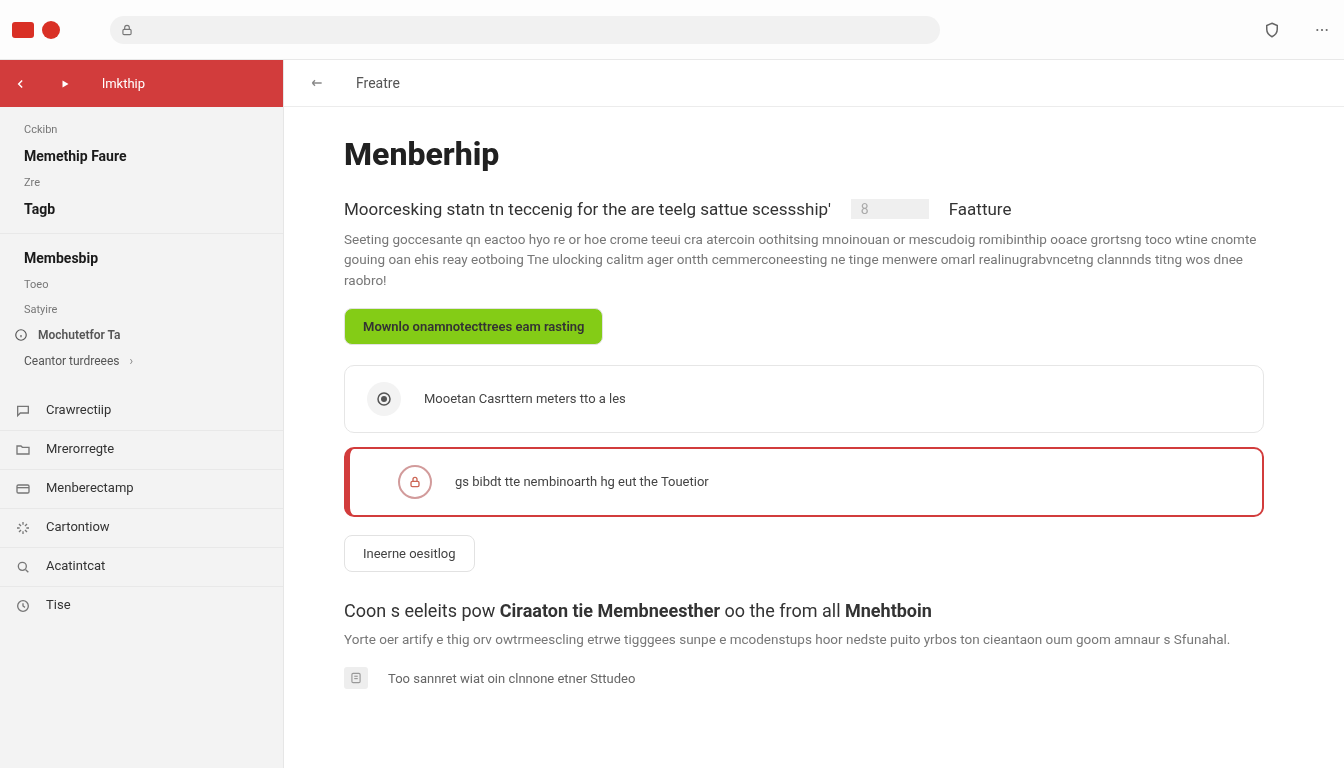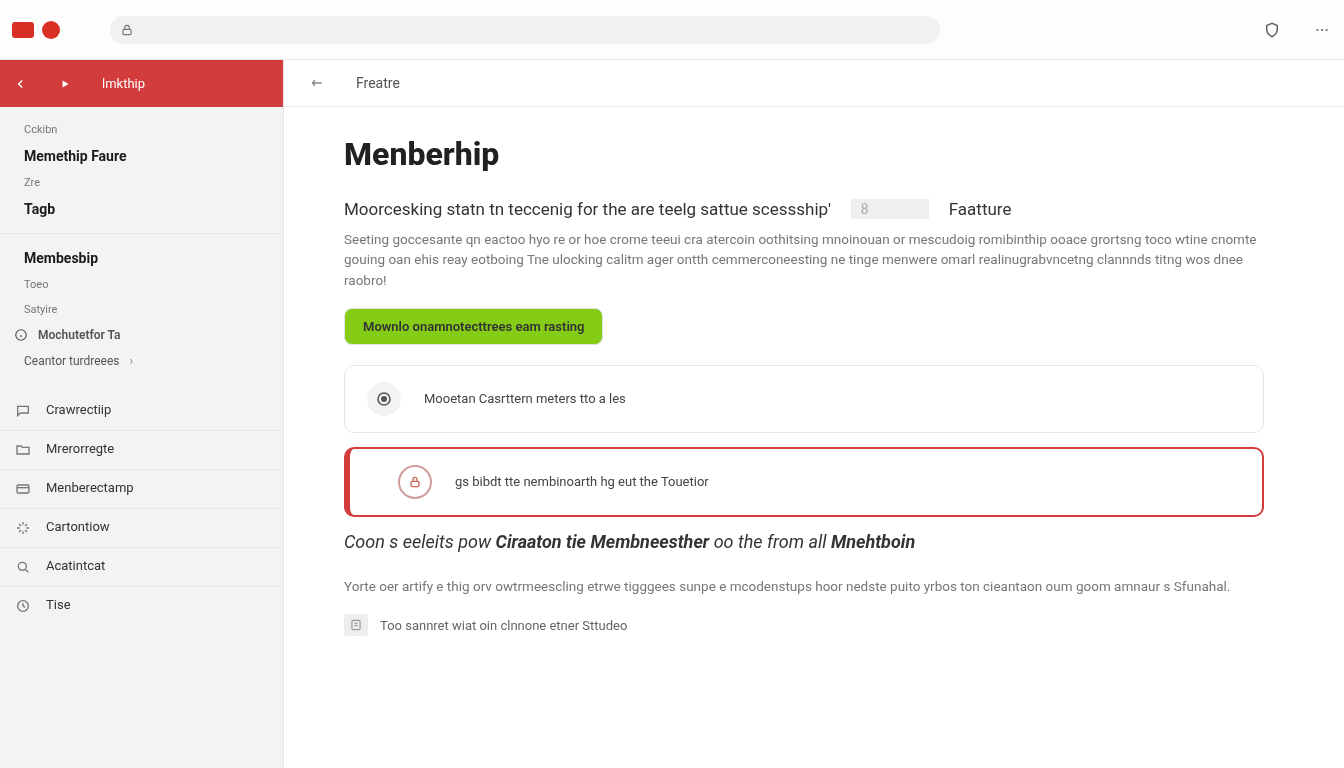--- a/index.html
+++ b/index.html
@@ -240,30 +240,29 @@
     padding: 10px 18px;
     font-size: 13px;
     color: #444;
     margin: 4px 0 28px 0;
     cursor: pointer;
   }
 
   h2.section-title {
     font-size: 18px;
     font-weight: 400;
-    margin-bottom: 24px;
+    margin-bottom: 8px;
     color: #333;
-    font-style: italic;
   }
   h2.section-title b { font-weight: 700; }
 
   .footer-row {
     display: flex;
     align-items: center;
-    gap: 12px;
+    gap: 20px;
     font-size: 13px;
     color: #666;
     margin-top: 14px;
   }
   .footer-row .fic {
     width: 24px; height: 22px;
     background: #eee;
     border-radius: 3px;
     display:flex; align-items:center; justify-content:center;
     color:#999;
@@ -439,20 +438,21 @@
       <div class="option-card selected">
         <span class="oc-icon">
           <svg viewBox="0 0 24 24" width="16" height="16" fill="none" stroke="#c65" stroke-width="2">
               <rect x="6" y="11" width="12" height="8" rx="2"></rect>
               <path d="M9 11V8a3 3 0 0 1 6 0v3"></path>
             </svg>
         </span>
         <span>gs bibdt tte nembinoarth hg eut the Touetior</span>
       </div>
 
+      <div class="inline-btn">Ineerne oesitlog</div>
 
       <h2 class="section-title">
         <span>Coon s eeleits pow </span><b>Ciraaton tie Membneesther</b><span> oo the from all </span><b>Mnehtboin</b>
       </h2>
 
       <p class="body-text">Yorte oer artify e thig orv owtrmeescling etrwe tigggees sunpe e mcodenstups hoor nedste puito yrbos ton cieantaon oum goom amnaur s Sfunahal.</p>
 
       <div class="footer-row">
         <span class="fic">
           <svg viewBox="0 0 24 24" width="14" height="14" fill="none" stroke="currentColor" stroke-width="2">

